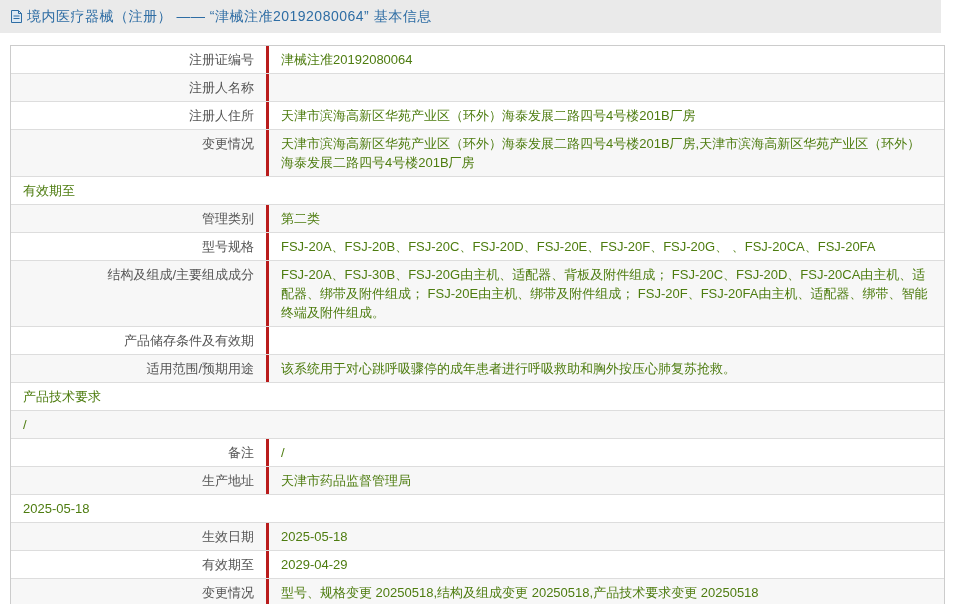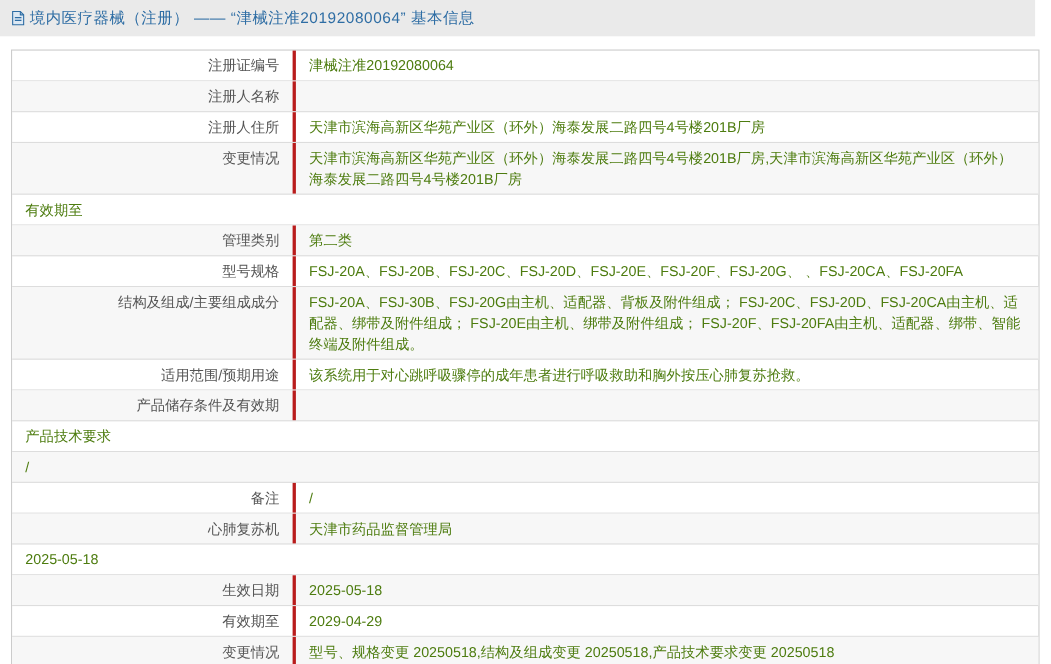--- a/index.html
+++ b/index.html
@@ -97,39 +97,39 @@
   </div>
   <div class="info-row">
     <div class="cell label">型号规格</div>
     <div class="cell value">FSJ-20A、FSJ-20B、FSJ-20C、FSJ-20D、FSJ-20E、FSJ-20F、FSJ-20G、 、FSJ-20CA、FSJ-20FA</div>
   </div>
   <div class="info-row">
     <div class="cell label">结构及组成/主要组成成分</div>
     <div class="cell value">FSJ-20A、FSJ-30B、FSJ-20G由主机、适配器、背板及附件组成； FSJ-20C、FSJ-20D、FSJ-20CA由主机、适配器、绑带及附件组成； FSJ-20E由主机、绑带及附件组成； FSJ-20F、FSJ-20FA由主机、适配器、绑带、智能终端及附件组成。</div>
   </div>
   <div class="info-row">
+    <div class="cell label">产品储存条件及有效期</div>
+    <div class="cell value"></div>
+  </div>
+  <div class="info-row">
     <div class="cell label">适用范围/预期用途</div>
     <div class="cell value">该系统用于对心跳呼吸骤停的成年患者进行呼吸救助和胸外按压心肺复苏抢救。</div>
-  </div>
-  <div class="info-row">
-    <div class="cell label">产品储存条件及有效期</div>
-    <div class="cell value"></div>
   </div>
   <div class="info-row">
     <div class="cell value">产品技术要求</div>
   </div>
   <div class="info-row">
     <div class="cell value">/</div>
   </div>
   <div class="info-row">
     <div class="cell label">备注</div>
     <div class="cell value">/</div>
   </div>
   <div class="info-row">
-    <div class="cell label">心肺复苏机</div>
+    <div class="cell label">生产地址</div>
     <div class="cell value">天津市药品监督管理局</div>
   </div>
   <div class="info-row">
     <div class="cell value">2025-05-18</div>
   </div>
   <div class="info-row">
     <div class="cell label">生效日期</div>
     <div class="cell value">2025-05-18</div>
   </div>
   <div class="info-row">

